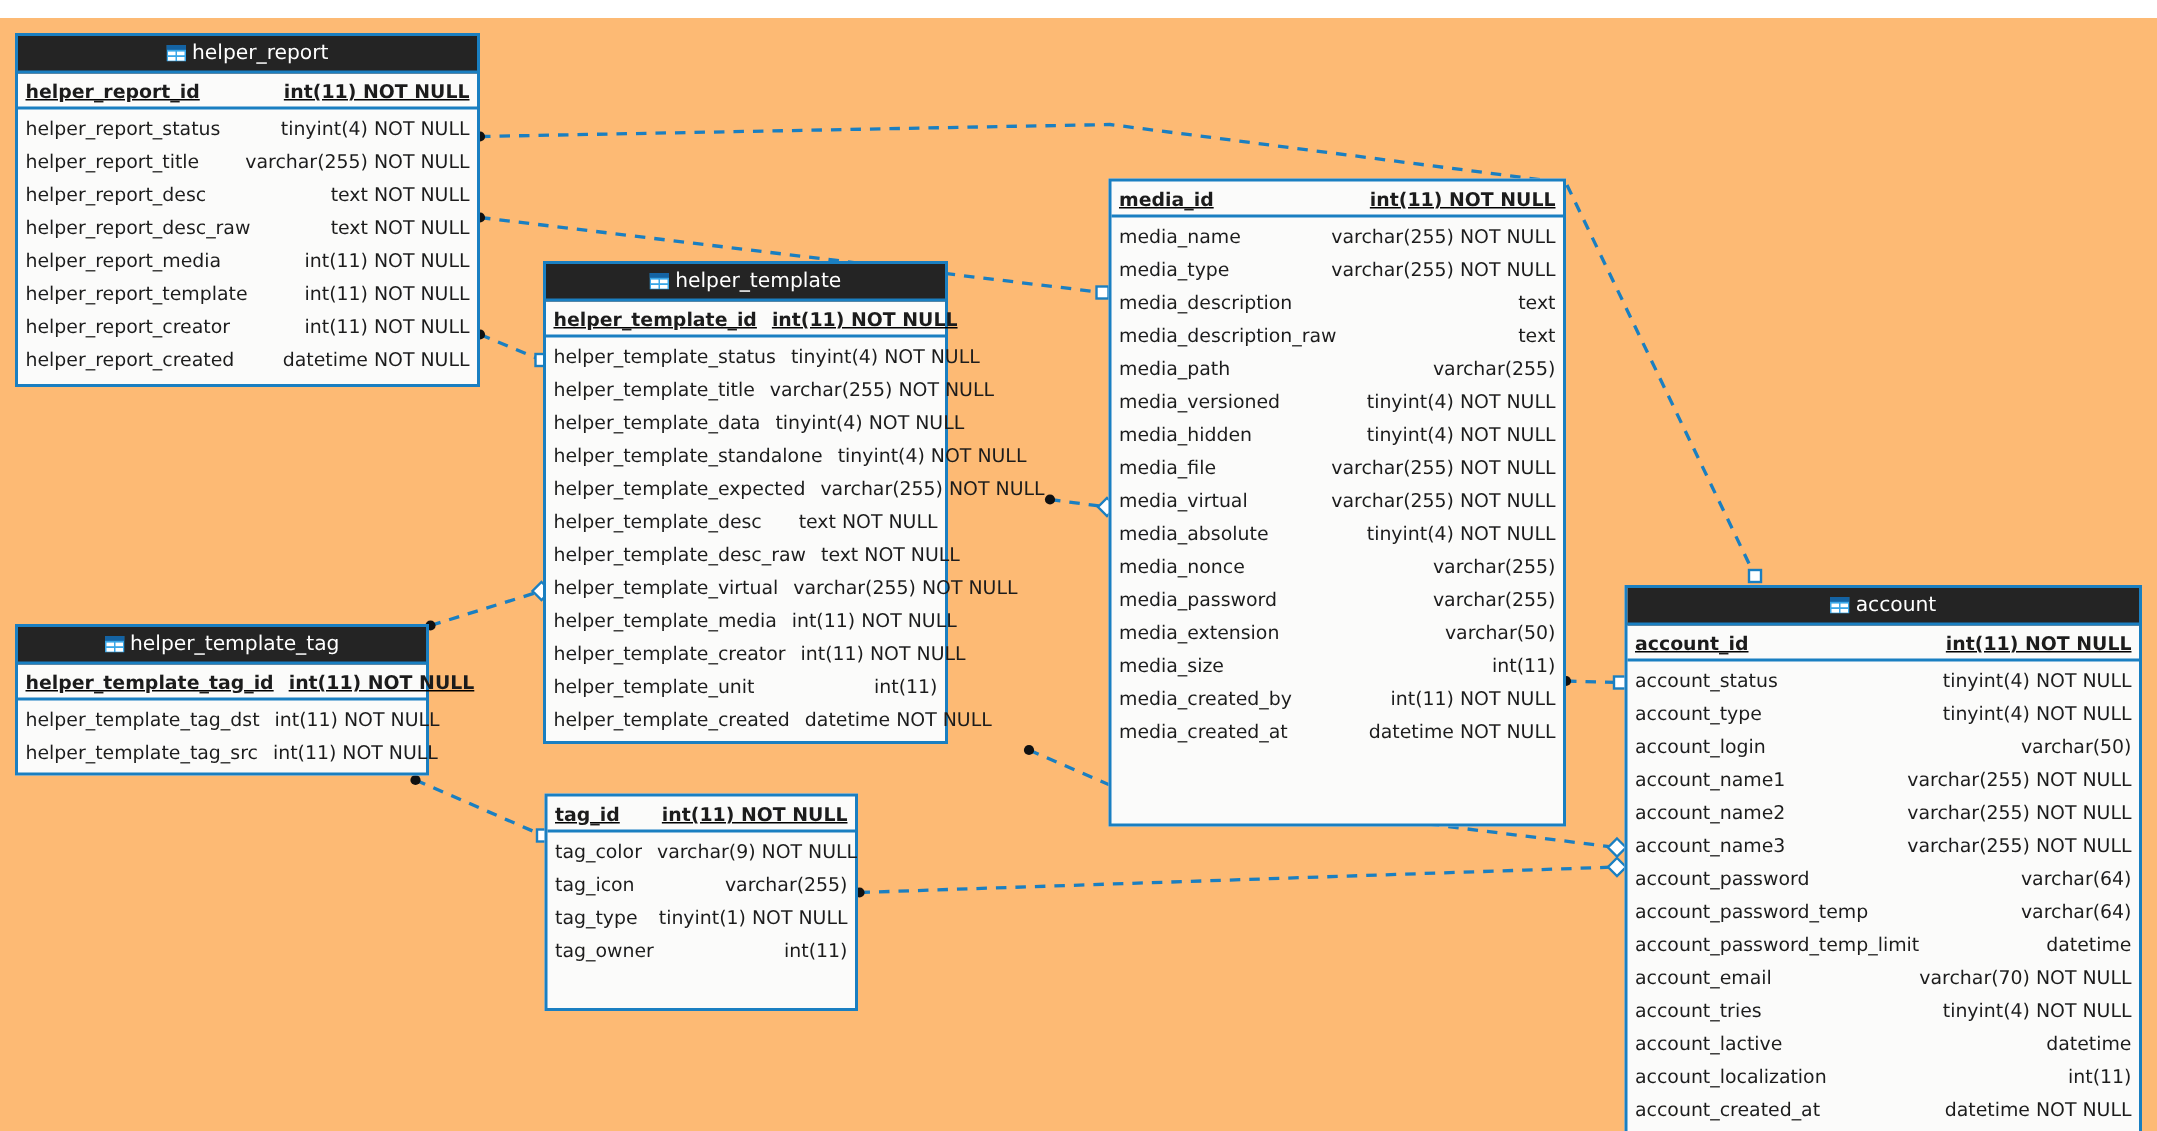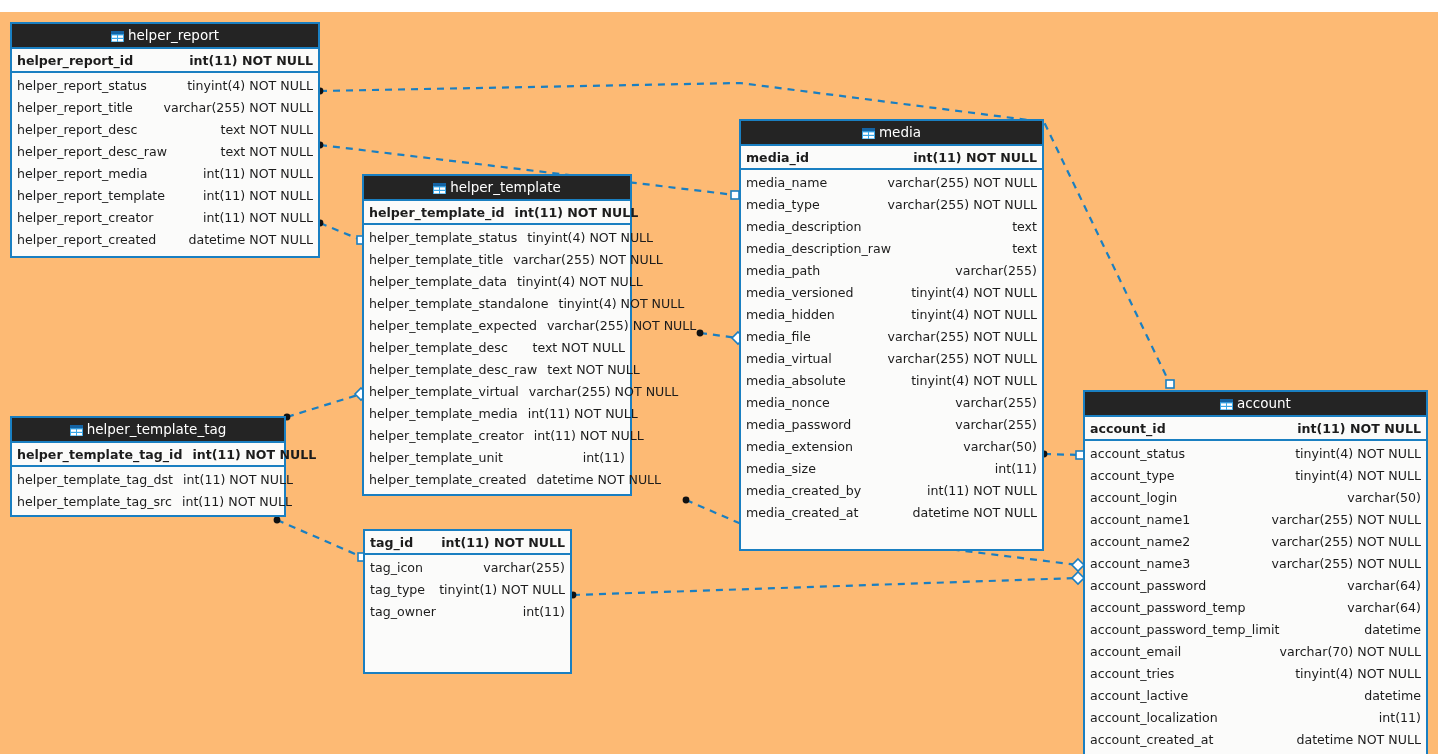--- a/index.html
+++ b/index.html
@@ -48,20 +48,21 @@
   .tbl-icon {
     display: inline-block;
     vertical-align: -2px;
     width: 13px;
     height: 11px;
     margin-right: 4px;
     position: relative;
   }
   .entity-pk {
     border-bottom: 2px solid #1a7fc1;
+    text-decoration: underline;
   }
   .row {
     display: flex;
     justify-content: space-between;
     align-items: center;
     height: 22px;
     padding: 0 5px;
     font-size: 12.6px;
     color: #1c1c1c;
     white-space: nowrap;
@@ -281,28 +282,20 @@
             <span class="col-name">helper_template_unit</span>
             <span class="col-type">int(11)</span>
           </div>
           <div class="row">
             <span class="col-name">helper_template_created</span>
             <span class="col-type">datetime NOT NULL</span>
           </div>
         </div>
       </div>
       <div class="entity" style="left: 739px; top: 107px; width: 305px; height: 432px;">
-        <div class="entity-header"><span class="tbl-icon"><svg width="13" height="11" viewBox="0 0 13 11">
-              <rect x="0" y="0" width="13" height="11" fill="#3aa7e8"></rect>
-              <rect x="0" y="0" width="13" height="3.2" fill="#1463a3"></rect>
-              <rect x="1" y="4.4" width="5" height="2.4" fill="#ffffff"></rect>
-              <rect x="7" y="4.4" width="5" height="2.4" fill="#ffffff"></rect>
-              <rect x="1" y="8" width="5" height="2.4" fill="#ffffff"></rect>
-              <rect x="7" y="8" width="5" height="2.4" fill="#ffffff"></rect>
-            </svg></span><span>media</span></div>
         <div class="entity-pk">
           <div class="row pk">
             <span class="col-name">media_id</span>
             <span class="col-type">int(11) NOT NULL</span>
           </div>
         </div>
         <div class="body-rows">
           <div class="row">
             <span class="col-name">media_name</span>
             <span class="col-type">varchar(255) NOT NULL</span>
@@ -471,20 +464,24 @@
       </div>
       <div class="entity" style="left: 363px; top: 517px; width: 209px; height: 145px;">
         <div class="entity-pk">
           <div class="row pk">
             <span class="col-name">tag_id</span>
             <span class="col-type">int(11) NOT NULL</span>
           </div>
         </div>
         <div class="body-rows">
           <div class="row">
+            <span class="col-name">tag_color</span>
+            <span class="col-type">varchar(9) NOT NULL</span>
+          </div>
+          <div class="row">
             <span class="col-name">tag_icon</span>
             <span class="col-type">varchar(255)</span>
           </div>
           <div class="row">
             <span class="col-name">tag_type</span>
             <span class="col-type">tinyint(1) NOT NULL</span>
           </div>
           <div class="row">
             <span class="col-name">tag_owner</span>
             <span class="col-type">int(11)</span>

